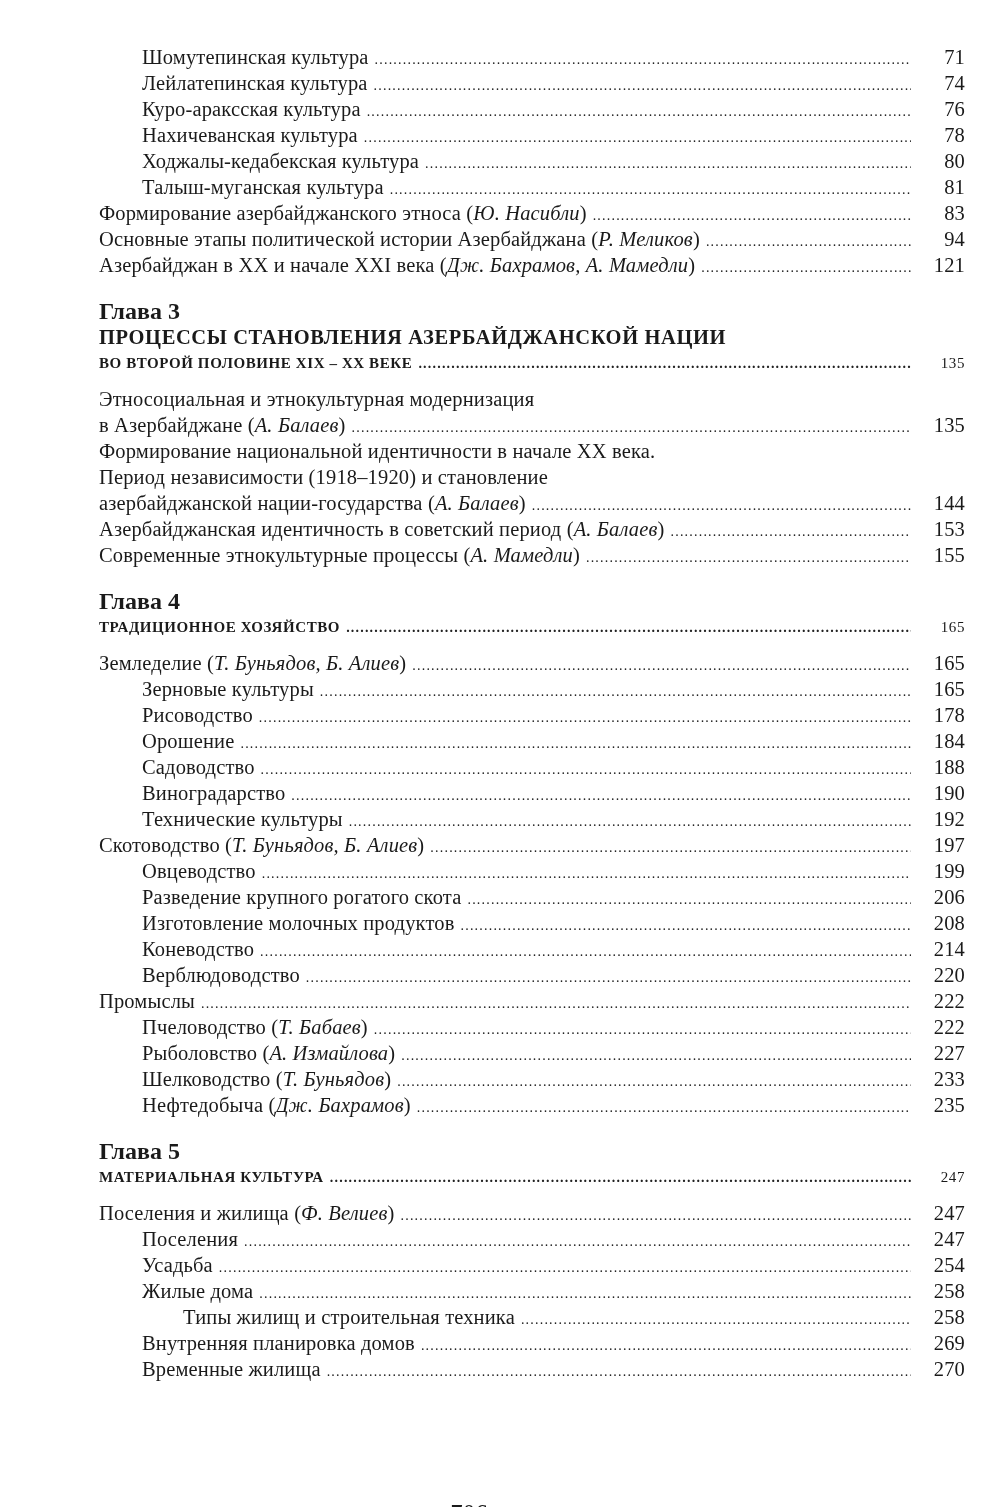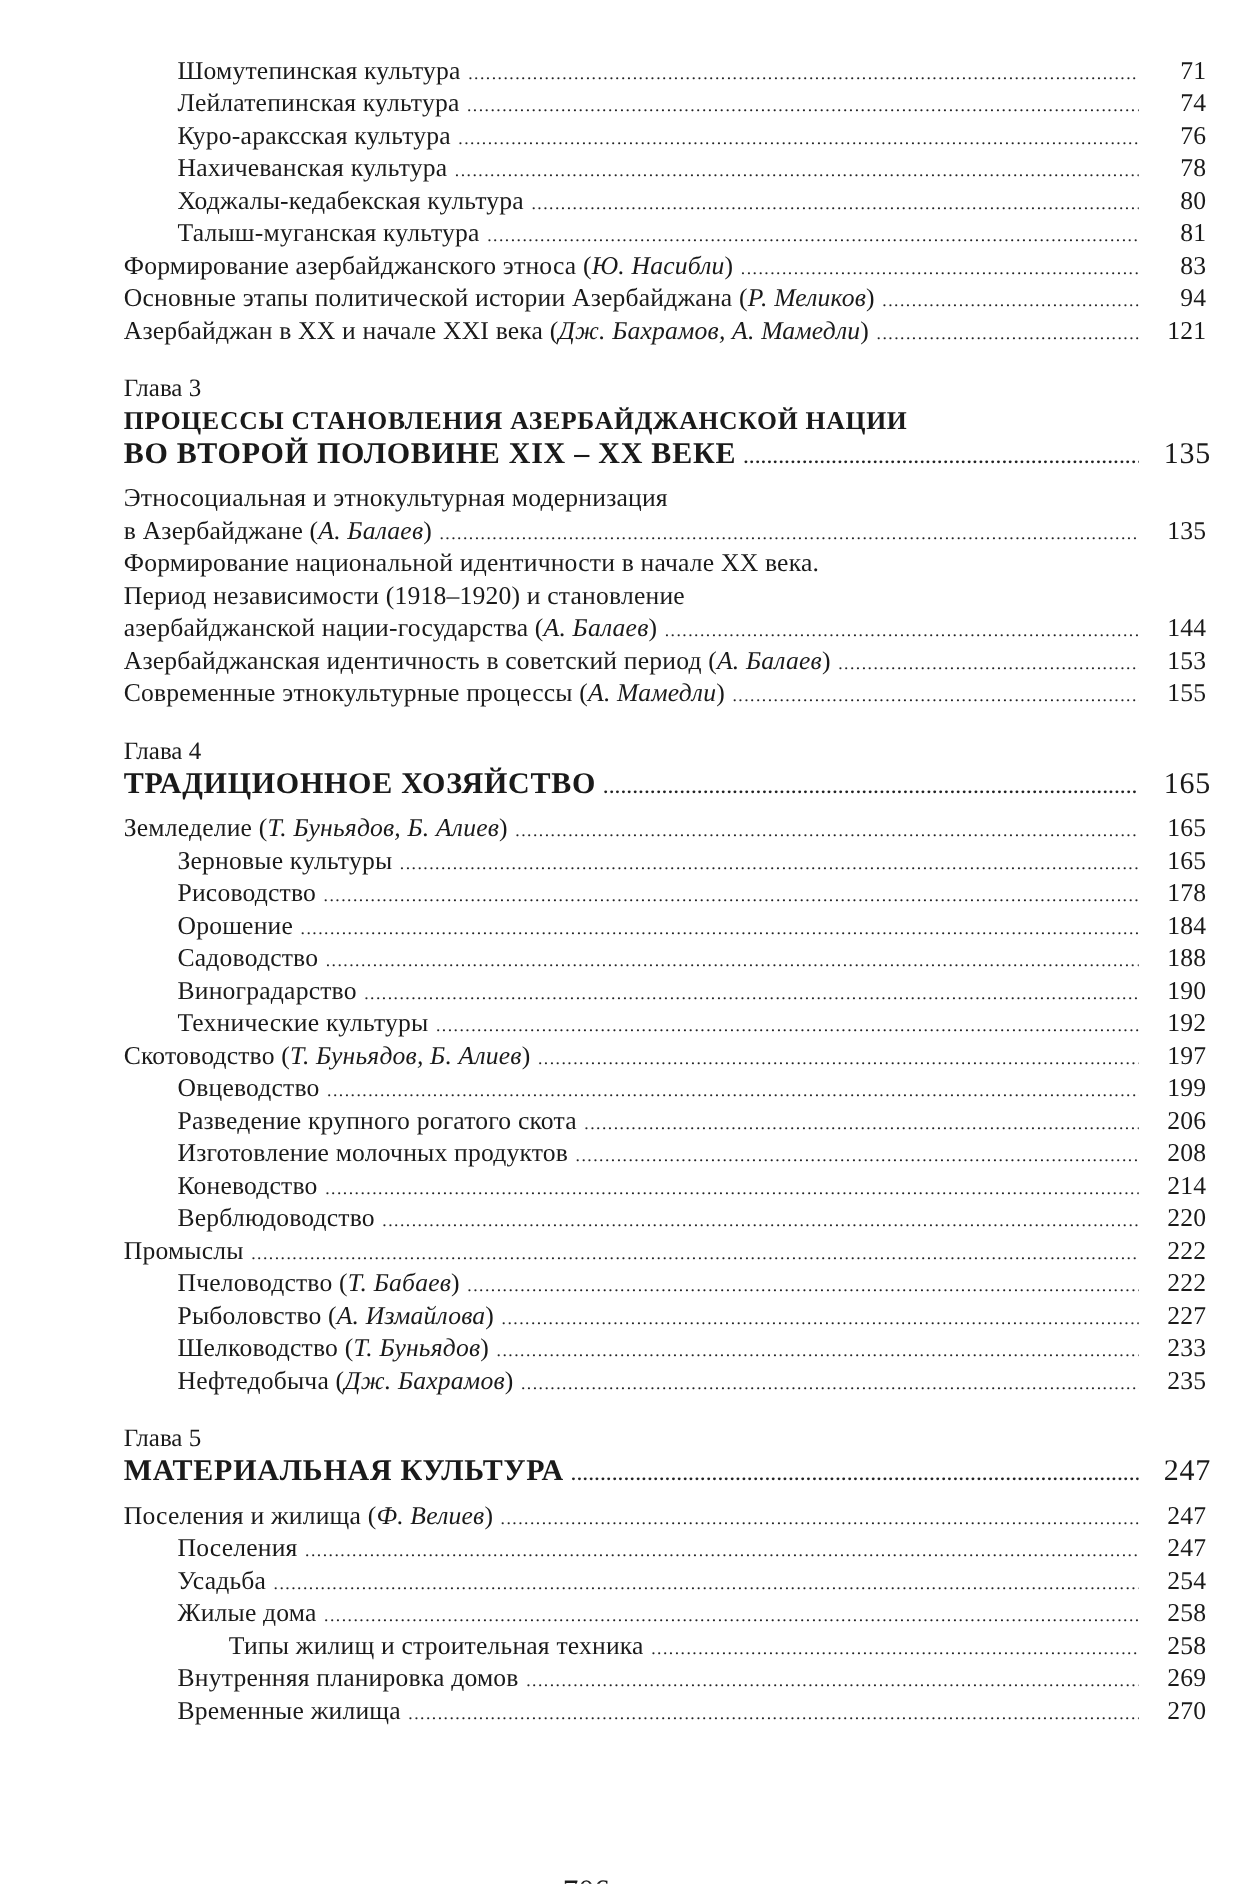--- a/index.html
+++ b/index.html
@@ -22,22 +22,22 @@
   }
   .row .dots::before {
     content: "........................................................................................................................................................................................................";
   }
   .row .pg { width: 34px; text-align: right; flex: none; }
   .lvl1 { padding-left: 0; }
   .lvl2 { padding-left: 43px; }
   .lvl3 { padding-left: 84px; justify-content: center; }
   .plain { font-size: 20.5px; line-height: 26px; height: 26px; white-space: nowrap; letter-spacing: 0.15px; }
   i { font-style: italic; }
-  .chap-label { font-weight: normal; font-size: 20px; line-height: 26px; height: 26px; }
-  .chap-title { font-weight: bold; font-size: 24px; letter-spacing: 0.6px; }
+  .chap-label { font-weight: bold; font-size: 24px; line-height: 26px; height: 26px; }
+  .chap-title { font-weight: bold; font-size: 15px; letter-spacing: 0.6px; }
   .chap-title-line { font-weight: bold; font-size: 20.5px; line-height: 26px; height: 26px; letter-spacing: 0.6px; white-space: nowrap; }
   .gap-chapter { height: 20px; }
   .gap-after-title { height: 10px; }
   .footer {
     position: absolute; left: 0; width: 938px; top: 1500px;
     text-align: center; font-size: 25px;
   }
 </style>
 </head>
 <body>

